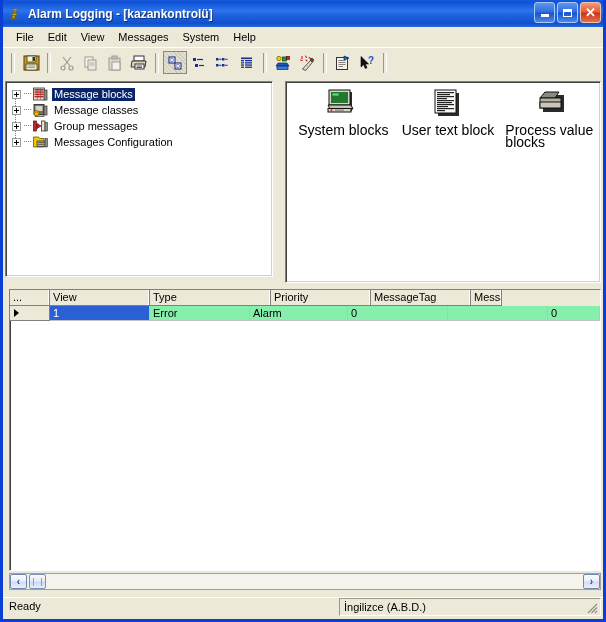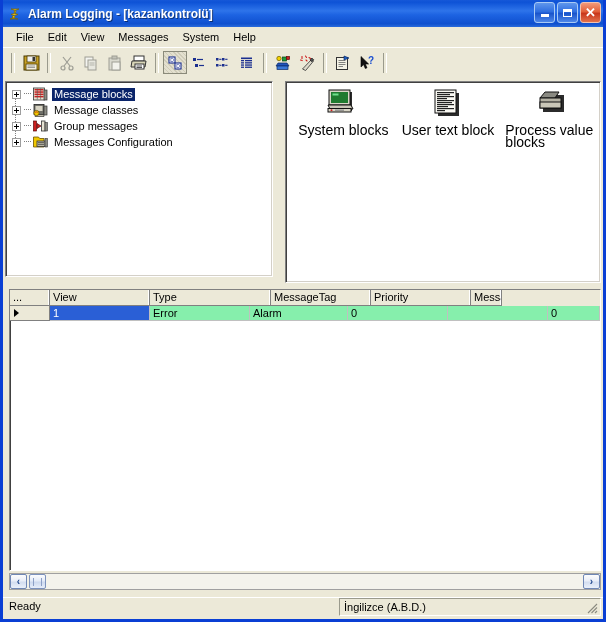--- a/index.html
+++ b/index.html
@@ -642,22 +642,22 @@
 
       </div>
     </div>
 
     <div id="grid-wrap">
 
       <div id="grid-header">
         <div class="gh-cell" style="width:40px">...</div>
         <div class="gh-cell" style="width:100px">View</div>
         <div class="gh-cell" style="width:121px">Type</div>
+        <div class="gh-cell" style="width:100px">Priority</div>
         <div class="gh-cell" style="width:100px">MessageTag</div>
-        <div class="gh-cell" style="width:100px">Priority</div>
         <div class="gh-cell" style="width:31px">MessageB</div>
       </div>
 
       <div id="grid-row">
         <div class="gr-cell rowhdr" style="width:40px">
           <div class="row-marker"></div>
         </div>
         <div class="gr-cell selected" style="width:100px">1</div>
         <div class="gr-cell" style="width:100px">Error</div>
         <div class="gr-cell" style="width:98px">Alarm</div>

